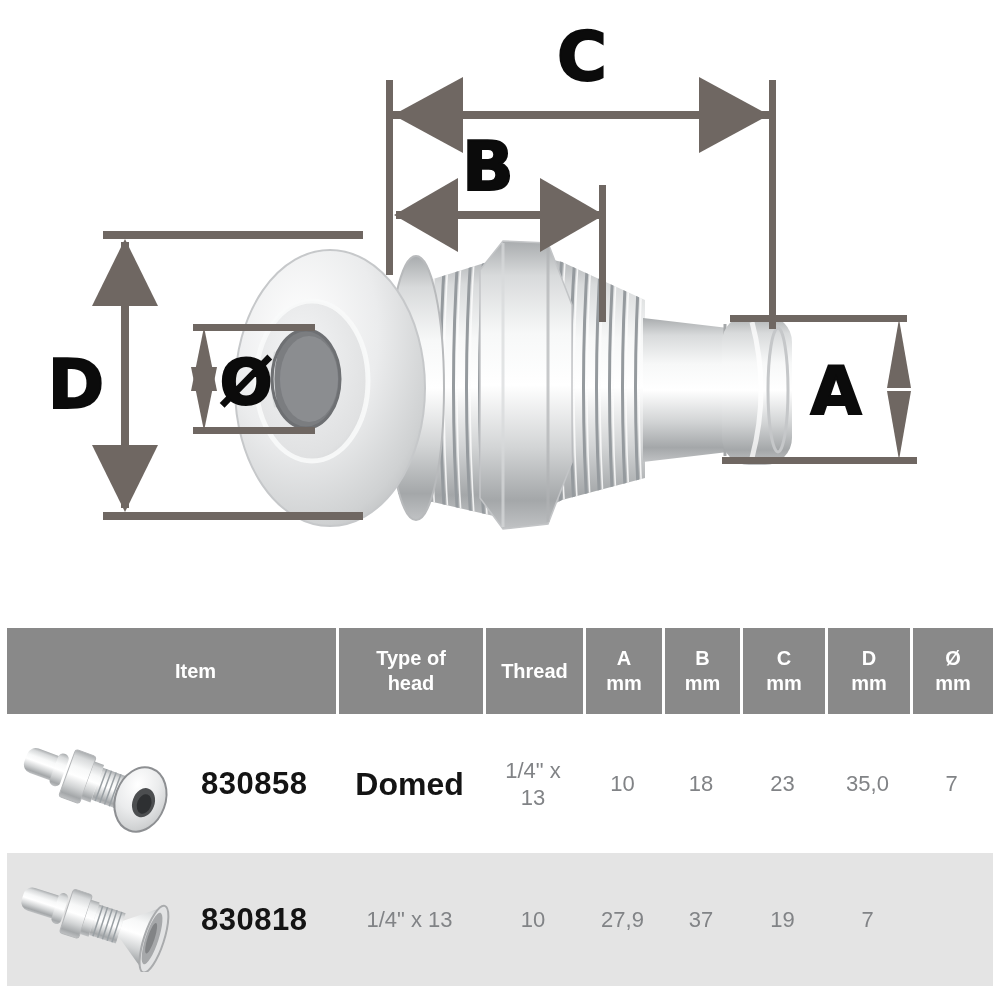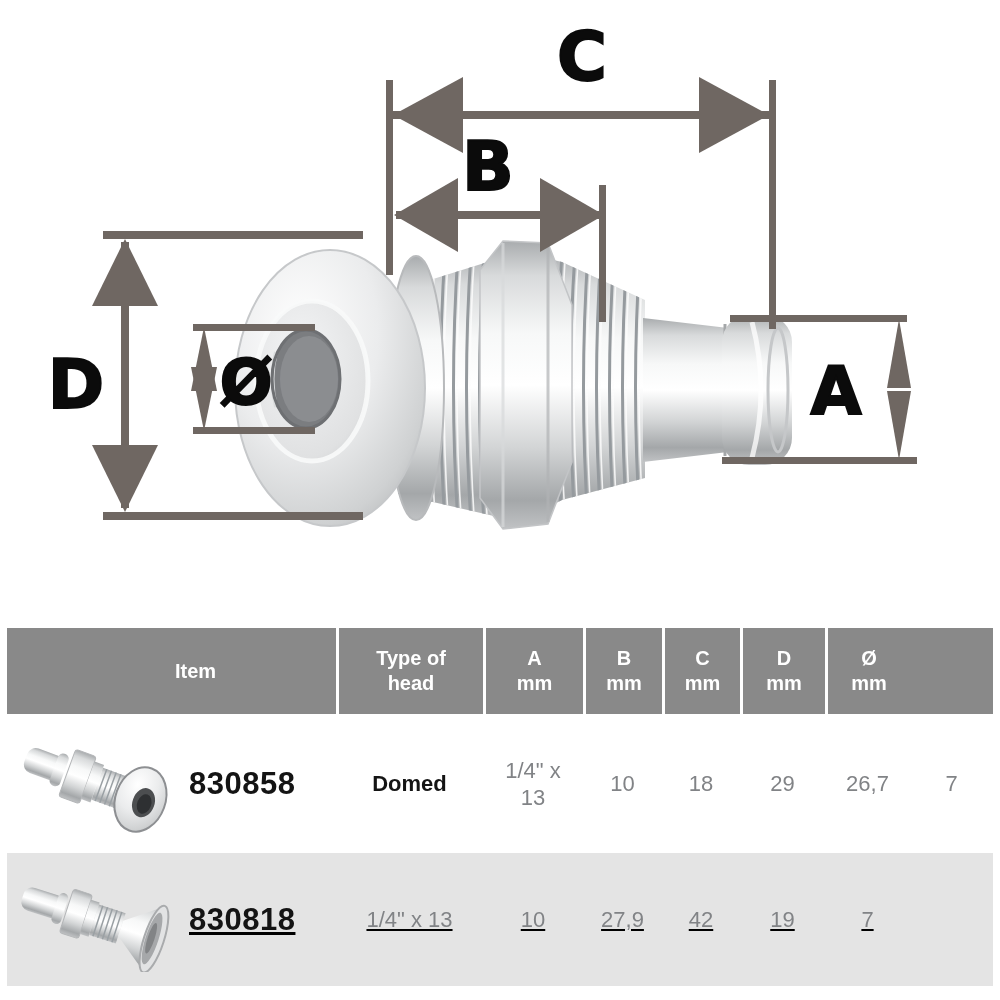--- a/index.html
+++ b/index.html
@@ -29,29 +29,29 @@
     border-left:3px solid #ffffff; text-align:center;
   }
   .th:first-child { border-left:none;margin-left:48px; }
   .th span:empty { display:none; }
   .trow {
     display:grid;
     grid-template-columns:329px 147px 100px 79px 78px 85px 85px 83px;
     height:133px; margin-top:3px; align-items:center;
   }
   .row-white { background:#ffffff; }
-  .row-gray  { background:#e4e4e4;text-decoration:underline; }
+  .row-gray  { background:#e4e4e4; }
   .td { text-align:center; font-size:22px; color:#818386; line-height:27px; }
   .item-td {
     display:flex; align-items:center; justify-content:flex-start;
-    padding-left:12px; gap:18px; height:100%;
+    padding-left:12px; gap:30px; height:100%;
   }
   .thumb { width:152px; flex:0 0 152px; display:flex; align-items:center; }
   .itemno { font-size:31px; font-weight:bold; color:#141414; letter-spacing:0.5px; }
-  .head-td { font-size:22px; font-weight:bold; color:#141414; line-height:30px; padding:0 10px; }
+  .head-td { font-size:32px; font-weight:bold; color:#141414; line-height:30px; padding:0 10px; }
   .thread-td { padding:0 16px; }
 </style>
 </head>
 <body>
 
 <div class="page">
 
   <div class="diagram-wrap">
     <svg width="1000" height="620" viewBox="0 0 1000 620">
       <defs>
@@ -168,20 +168,23 @@
   <div class="spec-table">
     <div class="thead">
       <div class="th">
           <span>Item</span>
         </div>
       <div class="th">
           <span>Type of</span>
           <span>head</span>
         </div>
       <div class="th">
+          <span>Thread</span>
+        </div>
+      <div class="th">
           <span>A</span>
           <span>mm</span>
         </div>
       <div class="th">
           <span>B</span>
           <span>mm</span>
         </div>
       <div class="th">
           <span>C</span>
           <span>mm</span>
@@ -212,22 +215,22 @@
               <ellipse cx="129" cy="58" rx="7" ry="10" fill="#2e3032"></ellipse>
             </g>
           </svg>
         </div>
         <div class="itemno">830858</div>
       </div>
       <div class="td head-td">Domed</div>
       <div class="td thread-td">1/4" x 13</div>
       <div class="td">10</div>
       <div class="td">18</div>
-      <div class="td">29</div>
-      <div class="td">26,7</div>
+      <div class="td">23</div>
+      <div class="td">35,0</div>
       <div class="td">7</div>
     </div>
 
     <div class="trow row-gray">
       <div class="td item-td">
         <div class="thumb">
           <svg width="152" height="104" viewBox="0 0 152 104">
             <g transform="rotate(18 76 52)">
               <rect x="0" y="40" width="42" height="24" rx="9" fill="url(#mv)"></rect>
               <rect x="34" y="36" width="10" height="32" rx="5" fill="url(#mv)"></rect>
@@ -240,18 +243,18 @@
               <ellipse cx="136" cy="52" rx="6.5" ry="27" fill="#a6a8aa"></ellipse>
               <ellipse cx="135" cy="52" rx="3.5" ry="16" fill="#828486"></ellipse>
             </g>
           </svg>
         </div>
         <div class="itemno">830818</div>
       </div>
       <div class="td thread-td">1/4" x 13</div>
       <div class="td">10</div>
       <div class="td">27,9</div>
-      <div class="td">42</div>
+      <div class="td">37</div>
       <div class="td">19</div>
       <div class="td">7</div>
     </div>
   </div>
 </div>
 
 </body></html>

